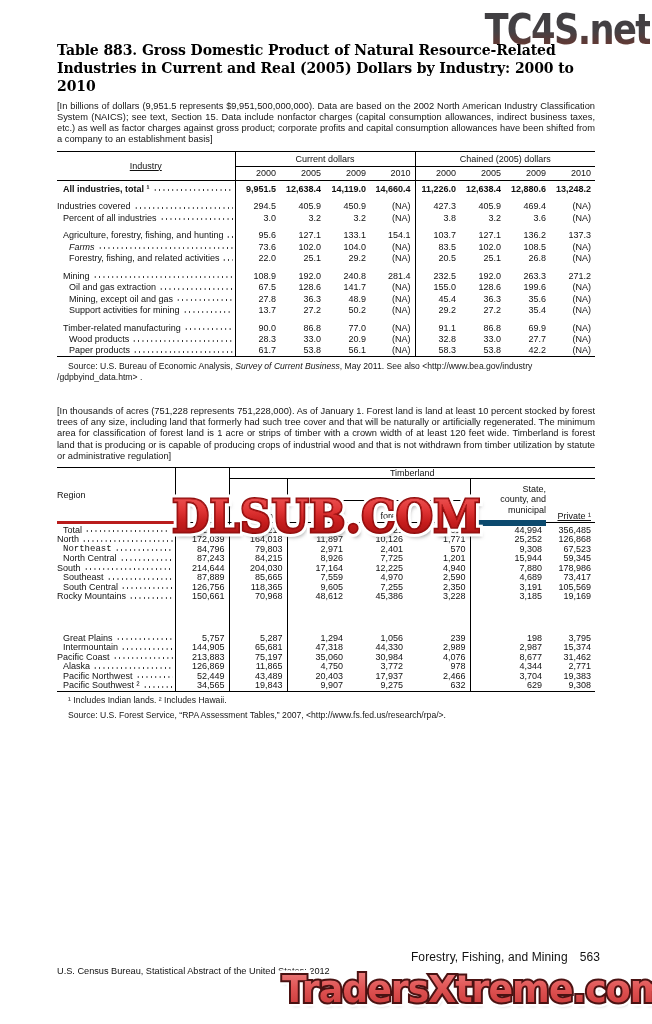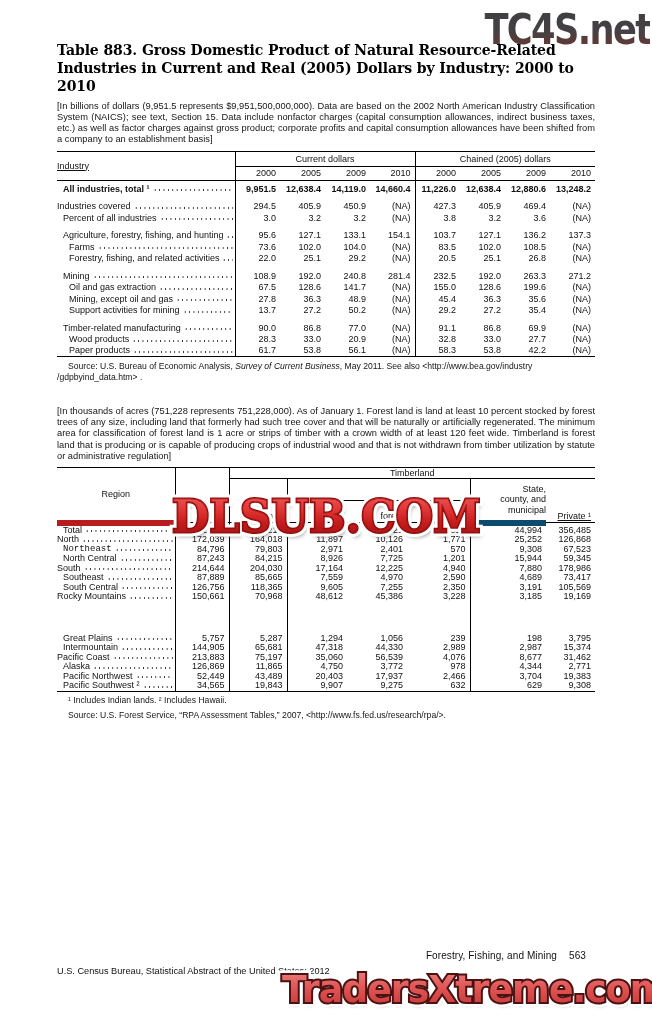--- a/index.html
+++ b/index.html
@@ -44,29 +44,29 @@
     table-layout: fixed;
     width: 538px;
     font-size: 9px;
     color: #111;
     border-top: 1.4px solid #000;
   }
   th { font-weight: normal; padding: 0; }
   td { padding: 0; }
 
   
-  .t883 .ind  { text-align: left; vertical-align: middle; border-bottom: 1px solid #000; text-decoration: underline; }
+  .t883 .ind  { text-align: center; vertical-align: middle; border-bottom: 1px solid #000; text-decoration: underline; }
   .t883 .grp  { text-align: center; vertical-align: middle; height: 15px;
                 border-bottom: 1px solid #000; }
   .t883 .yr   { text-align: right; padding-right: 4px; height: 14px;
                 vertical-align: middle; border-bottom: 1px solid #000; }
   .bl { border-left: 1px solid #000; }
 
   
-  .t884 .region { text-align: center; vertical-align: middle; border-bottom: 6px solid #b91c1c; }
+  .t884 .region { text-align: left; vertical-align: middle; border-bottom: 3px solid #b91c1c; }
   .t884 .flcol  { text-align: right; vertical-align: bottom; padding: 0 4px 1px 0;
                   border-bottom: 1px solid #000; }
   .t884 .tl     { text-align: center; vertical-align: middle; height: 11px;
                   border-bottom: 1px solid #000; font-size: 9px; }
   .t884 .tltot  { text-align: right; vertical-align: bottom; padding: 0 4px 1px 0;
                   border-bottom: 1px solid #000; }
   .t884 .fed    { border-bottom: 1px solid #000; height: 22px; }
   .t884 .state  { text-align: right; vertical-align: middle; line-height: 10.5px;
                   border-bottom: 6px solid #0c4a6e; }
   .t884 .state span { display: block; }
@@ -94,22 +94,22 @@
     background-position: 0 100%;
   }
 
   
   .fn { font-size: 8.6px; line-height: 11px; margin-top: 3px; text-indent: 11px; color: #151515; }
   .fn.tight { margin-top: 4px; }
   .fn i { font-style: italic; }
 
   
   .runhead {
-    position: absolute; top: 950px; right: 66px;
-    font-size: 10px; color: #111; letter-spacing: 0.1px;
+    position: absolute; top: 950px; right: 52px;
+    font-size: 12px; color: #111; letter-spacing: 0.1px;
   }
   .runhead .pgnum { margin-left: 12px; }
   .publine {
     position: absolute; top: 966px; left: 57px;
     font-size: 9.2px; color: #111;
   }
 
   
   .wm { position: absolute; white-space: nowrap; z-index: 20; }
   .wm .layer { display: block; }
@@ -279,21 +279,21 @@
             <td class="num">133.1</td>
             <td class="num">154.1</td>
             <td class="num bl">103.7</td>
             <td class="num">127.1</td>
             <td class="num">136.2</td>
             <td class="num">137.3</td>
           </tr>
           <tr>
             <td class="lblcell">
               <div>
-                <span class="lbl" style="padding-left: 12px;">Farms</span>
+                <span class="lbl" style="padding-left: 12px; font-style: italic;">Farms</span>
                 <span class="dots"></span>
               </div>
             </td>
             <td class="num bl">73.6</td>
             <td class="num">102.0</td>
             <td class="num">104.0</td>
             <td class="num">(NA)</td>
             <td class="num bl">83.5</td>
             <td class="num">102.0</td>
             <td class="num">108.5</td>
@@ -645,21 +645,21 @@
           <tr>
             <td class="lblcell">
               <div>
                 <span class="lbl" style="padding-left: 0px;">Pacific Coast</span>
                 <span class="dots"></span>
               </div>
             </td>
             <td class="num bl">213,883</td>
             <td class="num bl">75,197</td>
             <td class="num bl">35,060</td>
-            <td class="num">56,539</td>
+            <td class="num">30,984</td>
             <td class="num">4,076</td>
             <td class="num bl">8,677</td>
             <td class="num">31,462</td>
           </tr>
           <tr>
             <td class="lblcell">
               <div>
                 <span class="lbl" style="padding-left: 6px;">Alaska</span>
                 <span class="dots"></span>
               </div>

